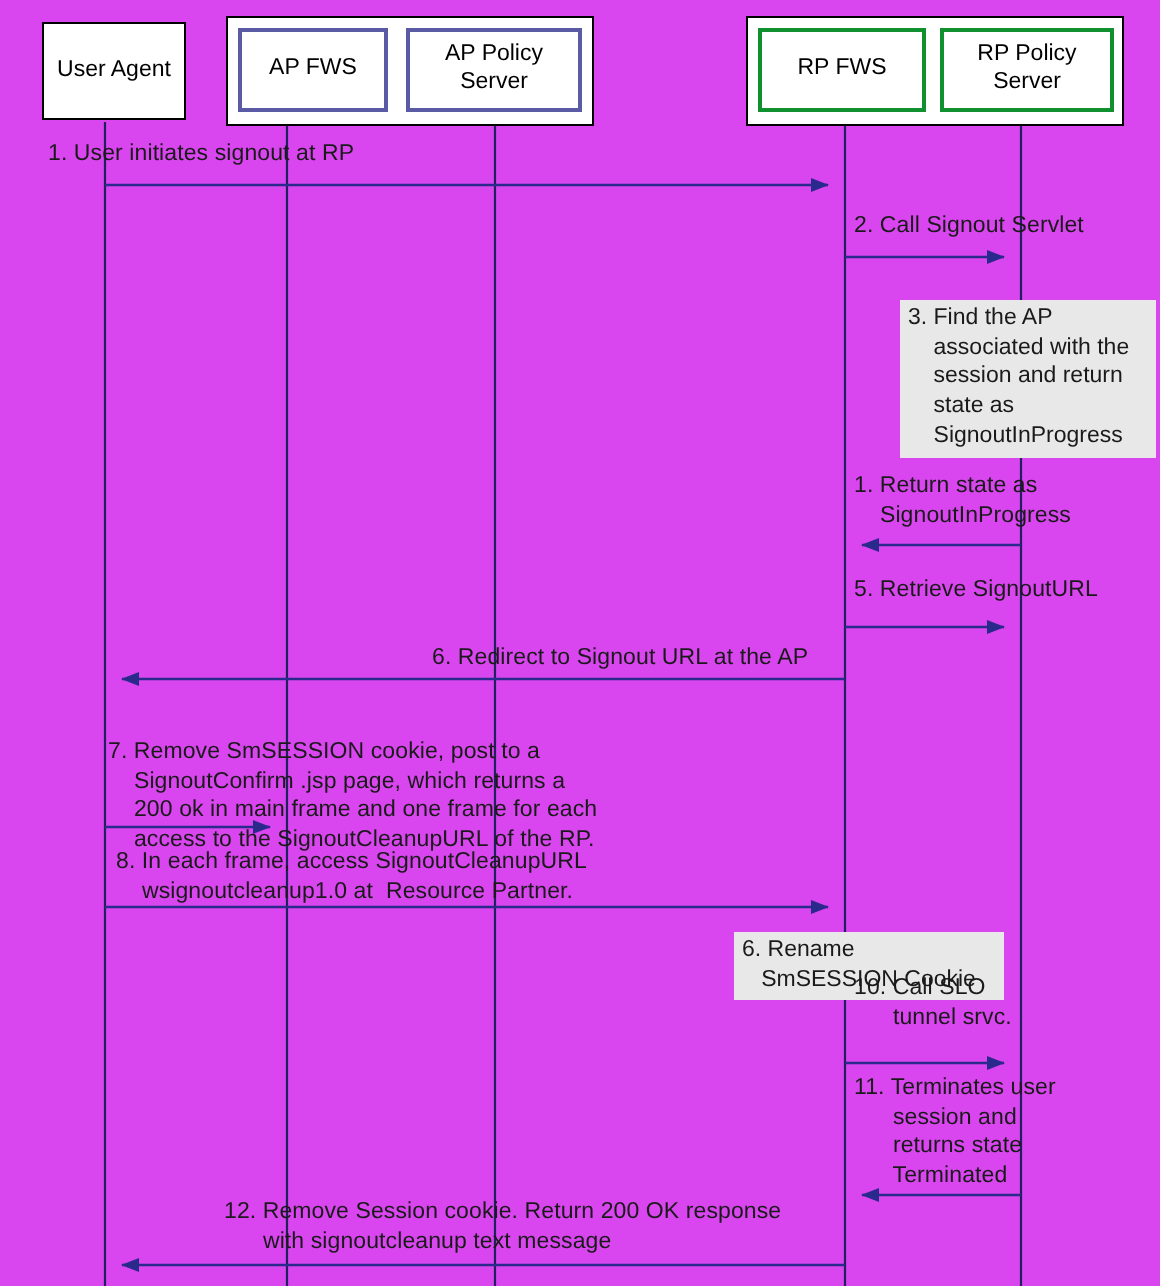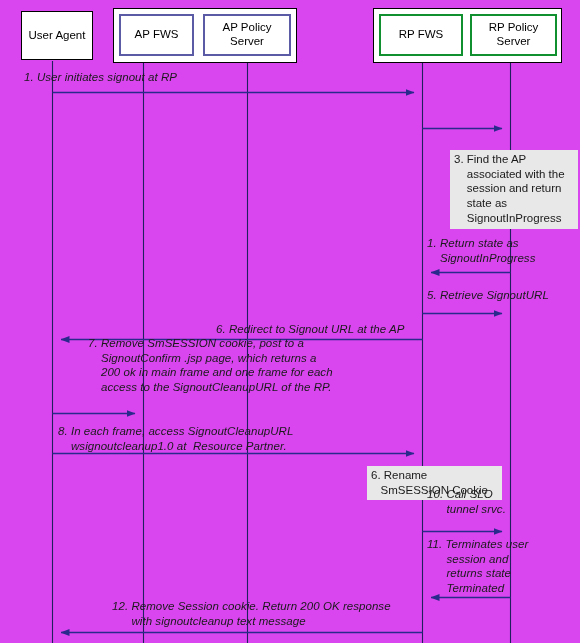--- a/index.html
+++ b/index.html
@@ -52,21 +52,20 @@
     border: 2px solid #119030;
   }
   
   .msg-label {
     position: absolute;
     font-size: 11.5px;
     color: #1a1a1a;
     line-height: 1.28;
     white-space: pre;
     letter-spacing: 0.05px;
-    font-style: italic;
   }
   .note-label {
     position: absolute;
     font-size: 11.5px;
     color: #1a1a1a;
     line-height: 1.28;
     white-space: pre;
     background: #e8e8e8;
     padding: 2px 5px 3px 4px;
     box-sizing: border-box;
@@ -140,35 +139,36 @@
     <span>RP FWS</span>
   </div>
 
   <div class="participant-box rp" style="left:470px; top:14px; width:87px; height:42px;">
     <span>RP
 Policy Server</span>
   </div>
 
   <div class="msg-label" style="left:24px; top:70px;">1. User initiates signout at RP</div>
 
+  <div class="msg-label" style="left:427px; top:106px;">2. Call Signout Servlet</div>
 
   <div class="note-label" style="left:450px; top:150px; width:128px;">3. Find the AP
     associated with the
     session and return
     state as
     SignoutInProgress</div>
 
   <div class="msg-label" style="left:427px; top:236px;">1. Return state as
     SignoutInProgress</div>
 
   <div class="msg-label" style="left:427px; top:288px;">5. Retrieve SignoutURL</div>
 
   <div class="msg-label" style="left:216px; top:322px;">6. Redirect to Signout URL at the AP</div>
 
-  <div class="msg-label" style="left:54px; top:336px;padding-left:34px;">7. Remove SmSESSION cookie, post to a
+  <div class="msg-label" style="left:54px; top:369px;">7. Remove SmSESSION cookie, post to a
     SignoutConfirm .jsp page, which returns a
     200 ok in main frame and one frame for each
     access to the SignoutCleanupURL of the RP.</div>
 
   <div class="msg-label" style="left:58px; top:424px;">8. In each frame, access SignoutCleanupURL
     wsignoutcleanup1.0 at  Resource Partner.</div>
 
   <div class="note-label" style="left:367px; top:466px; width:135px;">6. Rename
    SmSESSION Cookie</div>
 

